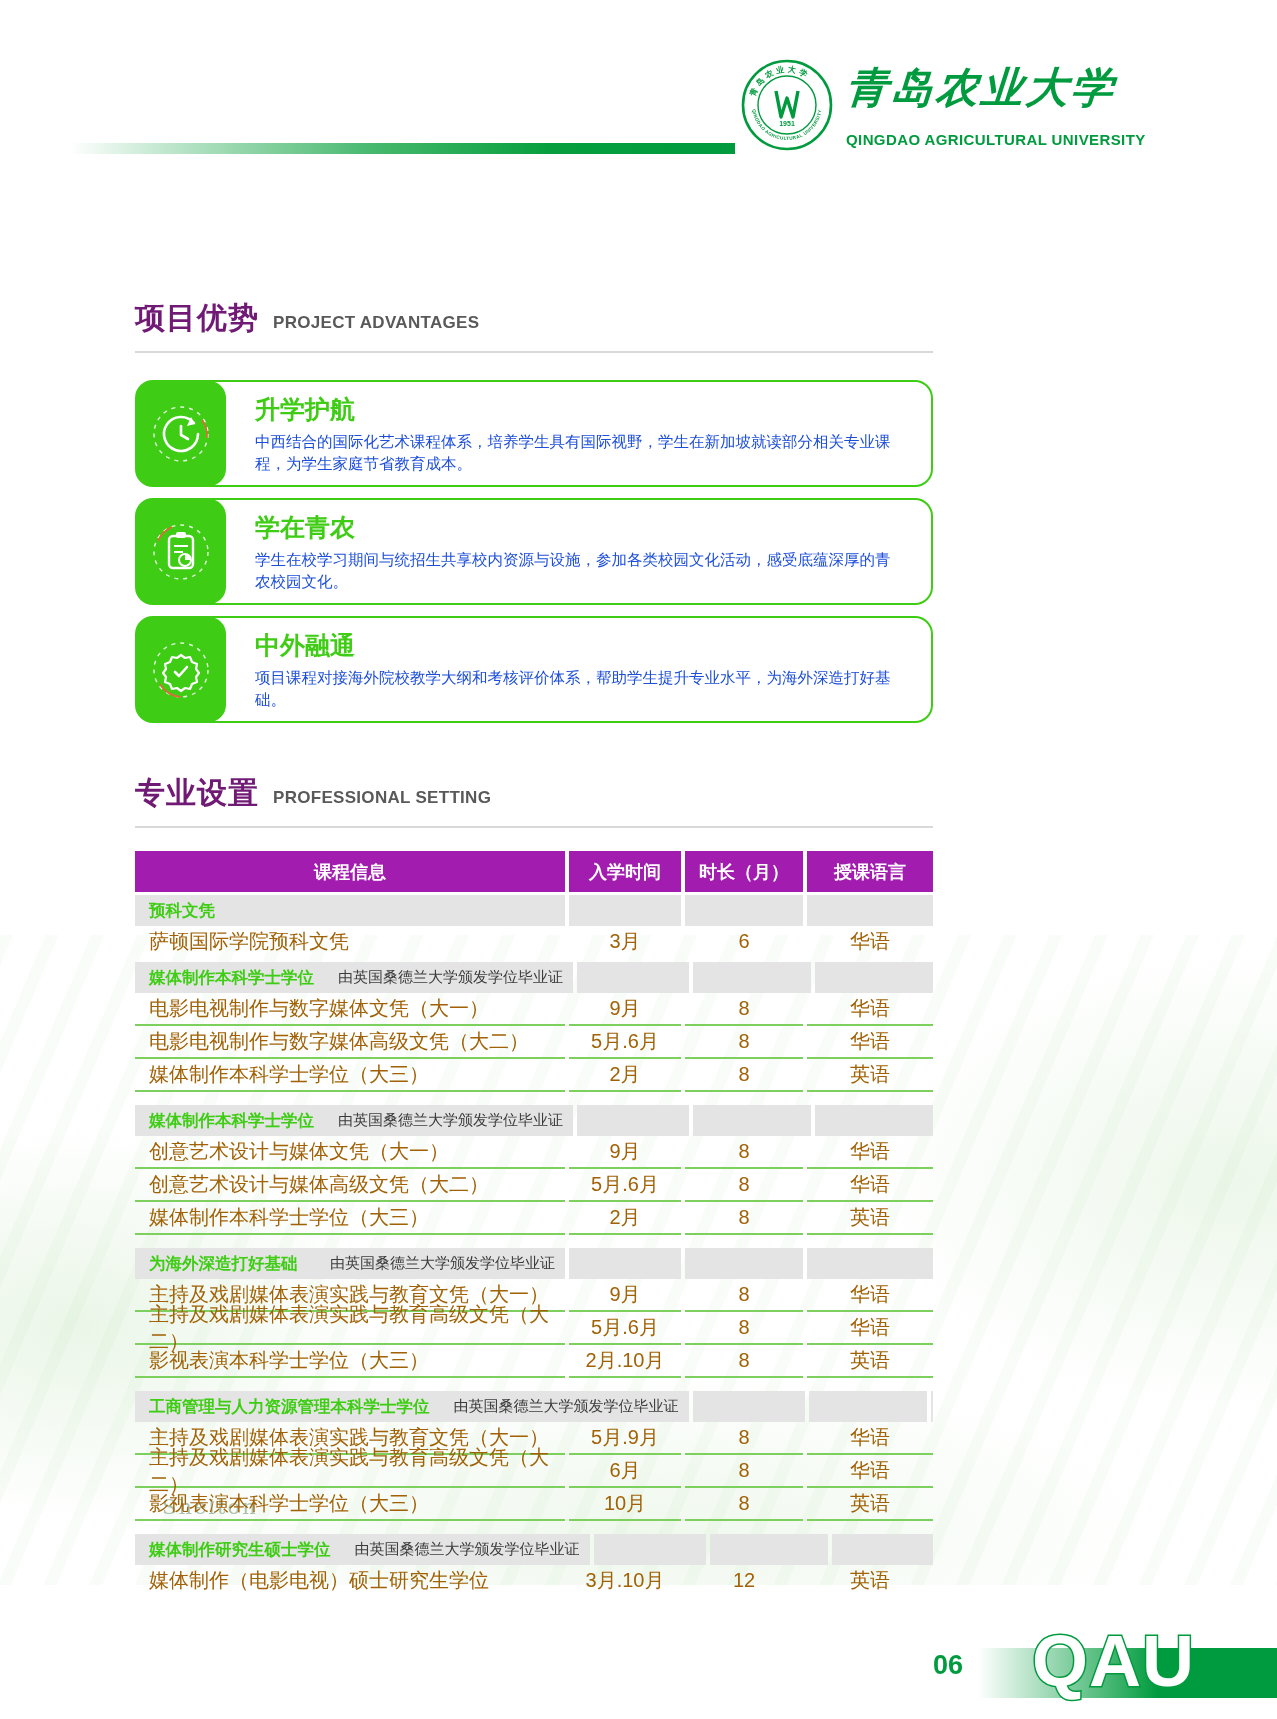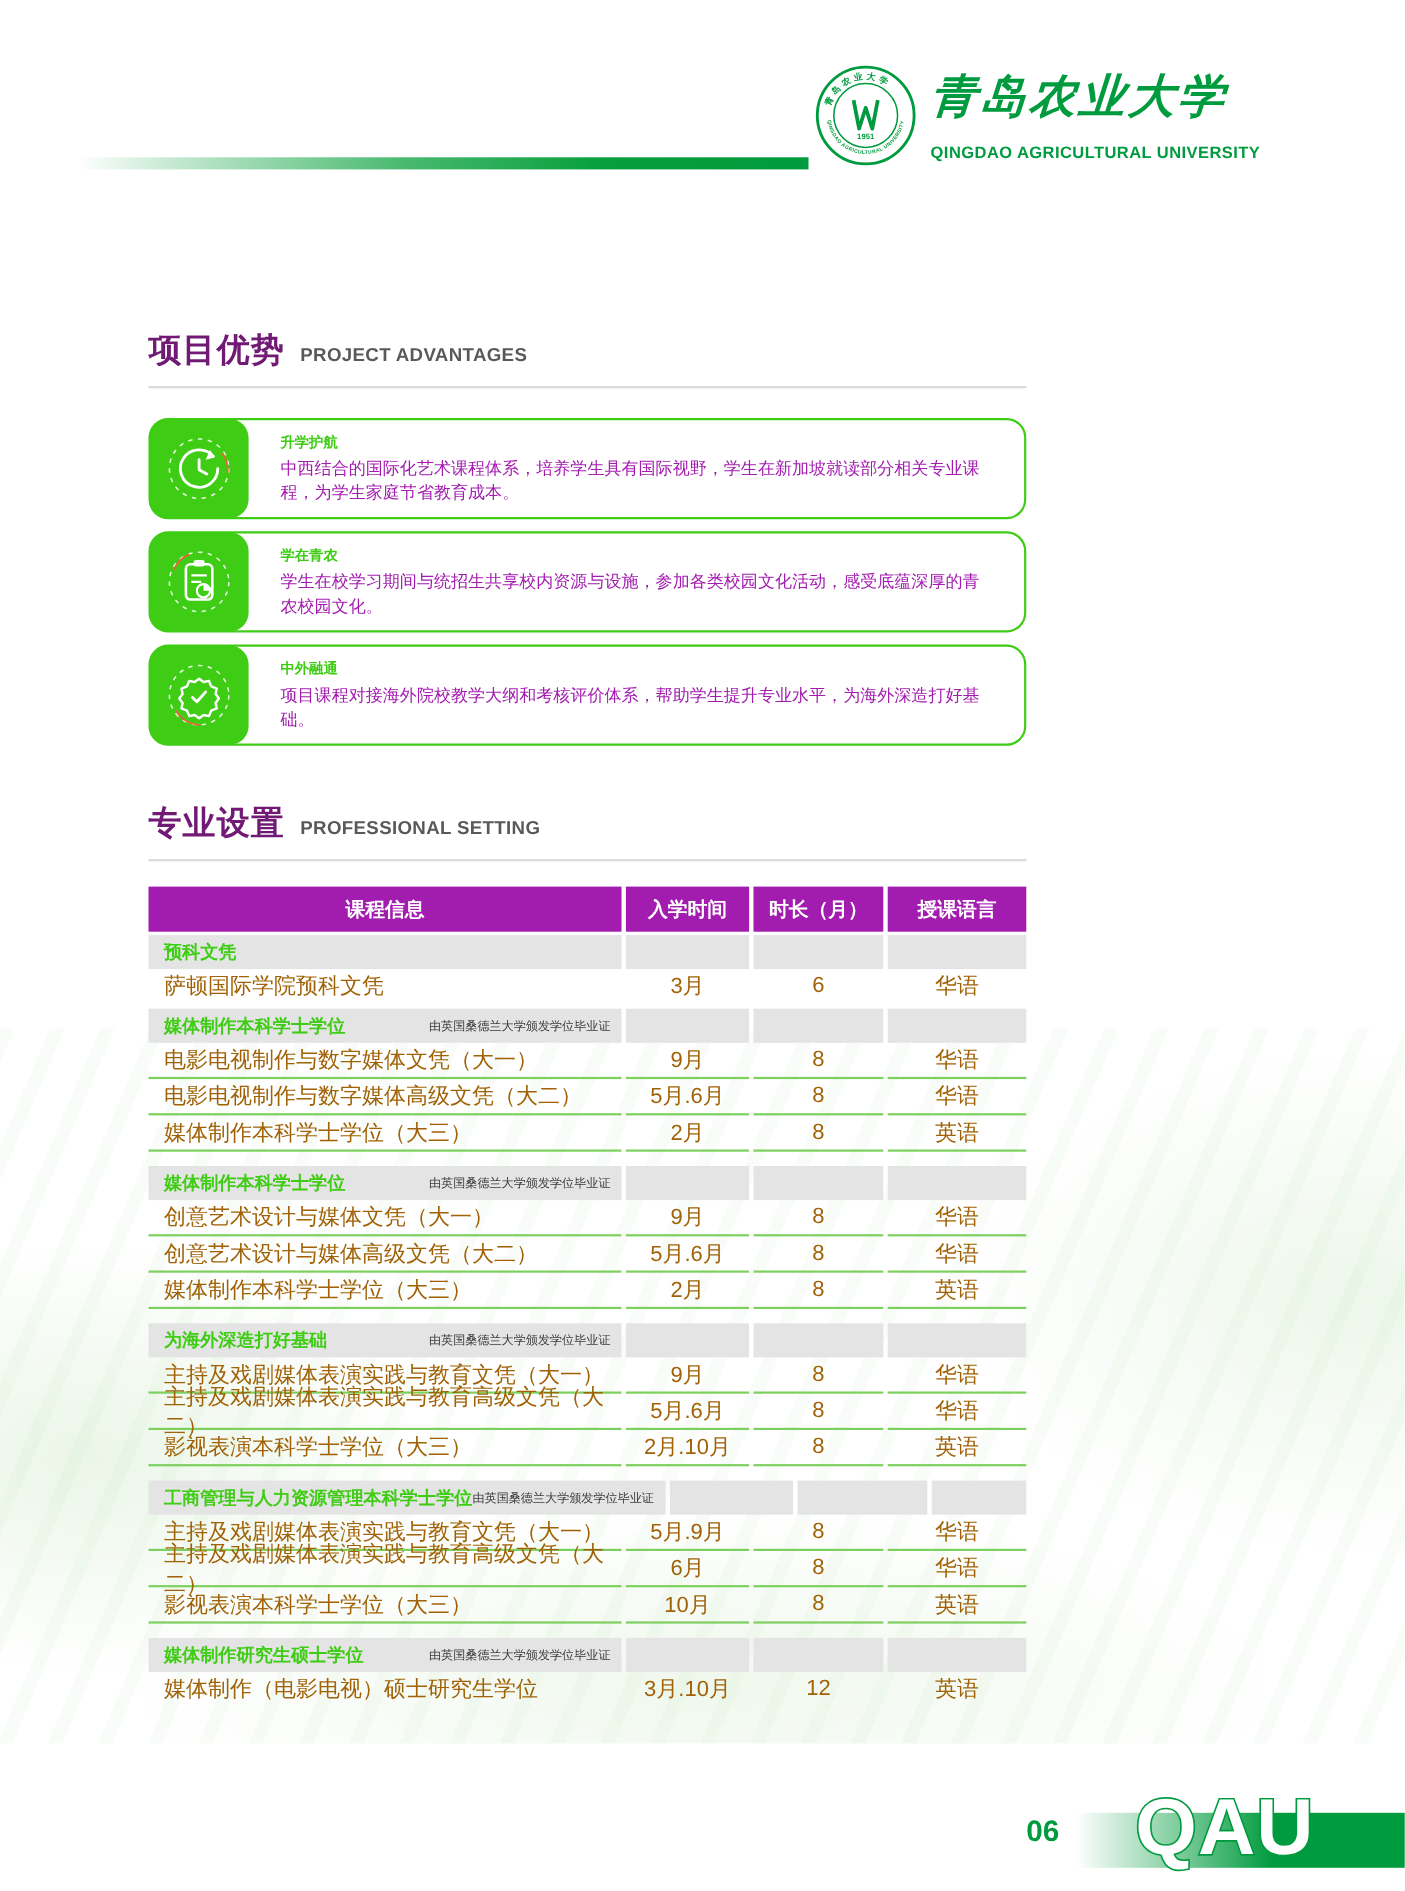--- a/index.html
+++ b/index.html
@@ -53,40 +53,40 @@
     position:relative; border:2px solid #3ecd14; border-radius:18px;
     background:#fff; padding:11px 28px 10px 118px; min-height:76px;
   }
   .card.first { margin-top:27px; }
   .card + .card { margin-top:11px; }
   .card .tile {
     position:absolute; left:-1px; top:-1px; bottom:-1px; width:90px;
     background:#3ecd14; border-radius:17px;
     display:flex; align-items:center; justify-content:center;
   }
-  .card .c-title { font-size:13px; font-weight:bold; color:#3ecd14; margin-bottom:5px; }
-  .card .c-body { font-size:15.5px; line-height:22px; color:#a21caf; }
+  .card .c-title { font-size:25px; font-weight:bold; color:#3ecd14; margin-bottom:5px; }
+  .card .c-body { font-size:15.5px; line-height:22px; color:#1d4ed8; }
   
   .majors-title { margin-top:50px; }
   .course-table { margin-top:23px; }
   .trow { display:flex; gap:4px; }
   .cell { display:flex; align-items:center; }
   .c1 { flex:0 0 430px; padding-left:14px; }
   .c2 { flex:0 0 112px; justify-content:center; }
   .c3 { flex:0 0 118px; justify-content:center; }
   .c4 { flex:1 1 auto; justify-content:center; }
   .thead { height:41px; margin-bottom:3px; }
   .thead .cell { background:#a21caf; color:#fff; font-weight:bold; font-size:18px; justify-content:center; padding-left:0; }
   .tgroup { margin-top:3px; }
   .tgroup.spaced { margin-top:13px; }
   .trow.sec { height:31px; }
   .trow.sec .cell { background:#e4e4e4; }
   .trow.sec .c1 { justify-content:space-between; padding-right:10px; }
   .ghead { font-size:16.5px; font-weight:bold; color:#3ecd14; white-space:nowrap; }
-  .gnote { font-size:11px; color:#3b3b3b; white-space:nowrap; }
+  .gnote { font-size:15px; color:#3b3b3b; white-space:nowrap;margin-left:24px; }
   .trow.data { height:33px; font-size:20px; color:#a16207; }
   .trow.data .cell { border-bottom:2px solid transparent; }
   .trow.data.ul .cell { border-bottom:2px solid #7ed05e; }
   
   .page-num { position:absolute; left:933px; top:1650px; z-index:2;
     font-size:27px; font-weight:bold; color:#009b3e; }
   .footer-bar { position:absolute; left:978px; top:1648px; width:299px; height:50px; z-index:1;
     background:linear-gradient(90deg, rgba(0,155,62,0) 0%, rgba(0,155,62,.45) 28%, #009b3e 60%, #009b3e 100%); }
   .footer-logo { position:absolute; left:1032px; top:1620px; z-index:2;
     font-size:72px; font-weight:bold; letter-spacing:1px; color:#ffffff;

